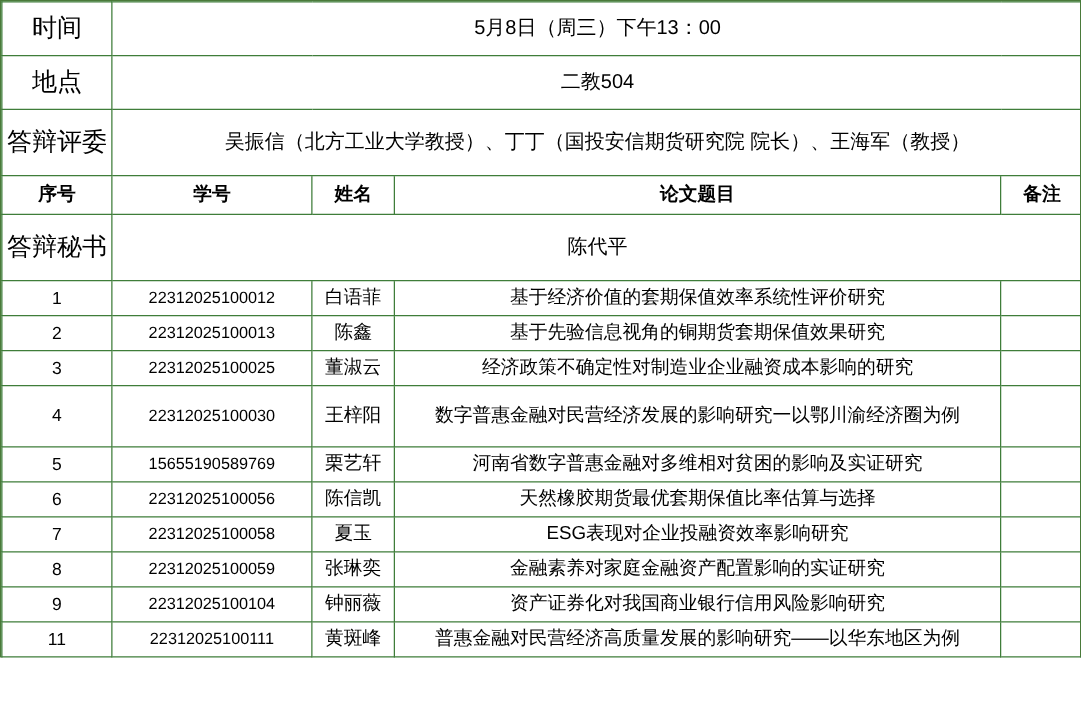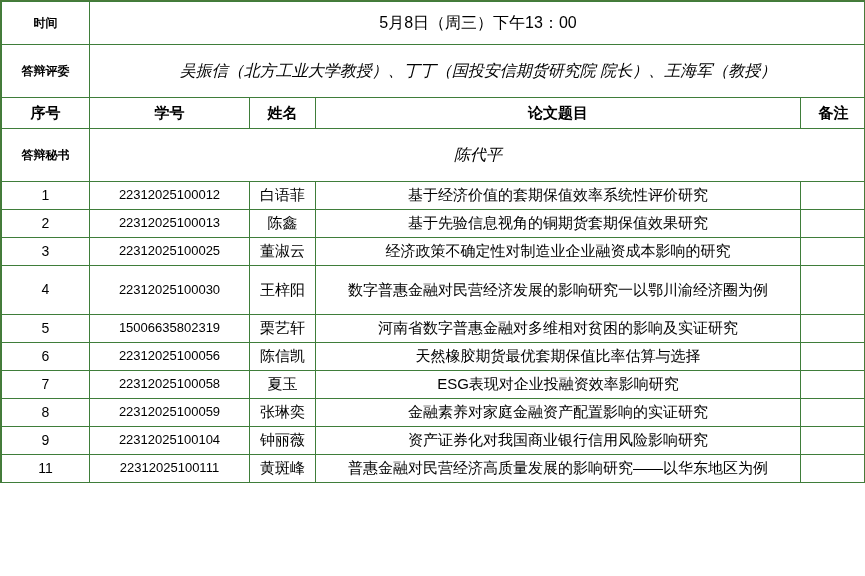--- a/index.html
+++ b/index.html
@@ -38,32 +38,31 @@
   }
   .title-cell {
     font-size: 18px;
     font-weight: bold;
     height: 36px;
     border-left: none;
     border-right: none;
     border-top: none;
   }
   .label-cell {
-    font-size: 12px;
-    font-weight: bold;
+    font-size: 20px;
+    font-weight: normal;
     height: 38px;
   }
   .value-cell {
     font-size: 16px;
     height: 38px;
     text-align: center;
   }
   .value-cell.tall {
     height: 48px;
-    font-style: italic;
   }
   .hdr-cell {
     font-size: 15px;
     font-weight: bold;
     height: 26px;
   }
   .row-cell {
     height: 23px;
     font-size: 14px;
   }
@@ -99,20 +98,24 @@
       <col style="width:485px">
       <col style="width:66px">
     </colgroup>
     <tbody>
 
       <tr>
         <td class="label-cell">时间</td>
         <td class="value-cell" colspan="4">5月8日（周三）下午13：00</td>
       </tr>
       <tr>
+        <td class="label-cell">地点</td>
+        <td class="value-cell" colspan="4">二教504</td>
+      </tr>
+      <tr>
         <td class="label-cell">答辩评委</td>
         <td class="value-cell tall" colspan="4">吴振信（北方工业大学教授）、丁丁（国投安信期货研究院  院长）、王海军（教授）</td>
       </tr>
       <tr>
         <td class="hdr-cell">序号</td>
         <td class="hdr-cell">学号</td>
         <td class="hdr-cell">姓名</td>
         <td class="hdr-cell">论文题目</td>
         <td class="hdr-cell">备注</td>
       </tr>
@@ -145,21 +148,21 @@
       </tr>
       <tr>
         <td class="row-cell two-line num-cell">4</td>
         <td class="row-cell two-line id-cell">22312025100030</td>
         <td class="row-cell two-line name-cell">王梓阳</td>
         <td class="row-cell two-line topic-cell">数字普惠金融对民营经济发展的影响研究一以鄂川渝经济圈为例</td>
         <td class="row-cell two-line remark-cell"></td>
       </tr>
       <tr>
         <td class="row-cell num-cell">5</td>
-        <td class="row-cell id-cell">15006635802319</td>
+        <td class="row-cell id-cell">15655190589769</td>
         <td class="row-cell name-cell">栗艺轩</td>
         <td class="row-cell topic-cell">河南省数字普惠金融对多维相对贫困的影响及实证研究</td>
         <td class="row-cell remark-cell"></td>
       </tr>
       <tr>
         <td class="row-cell num-cell">6</td>
         <td class="row-cell id-cell">22312025100056</td>
         <td class="row-cell name-cell">陈信凯</td>
         <td class="row-cell topic-cell">天然橡胶期货最优套期保值比率估算与选择</td>
         <td class="row-cell remark-cell"></td>

